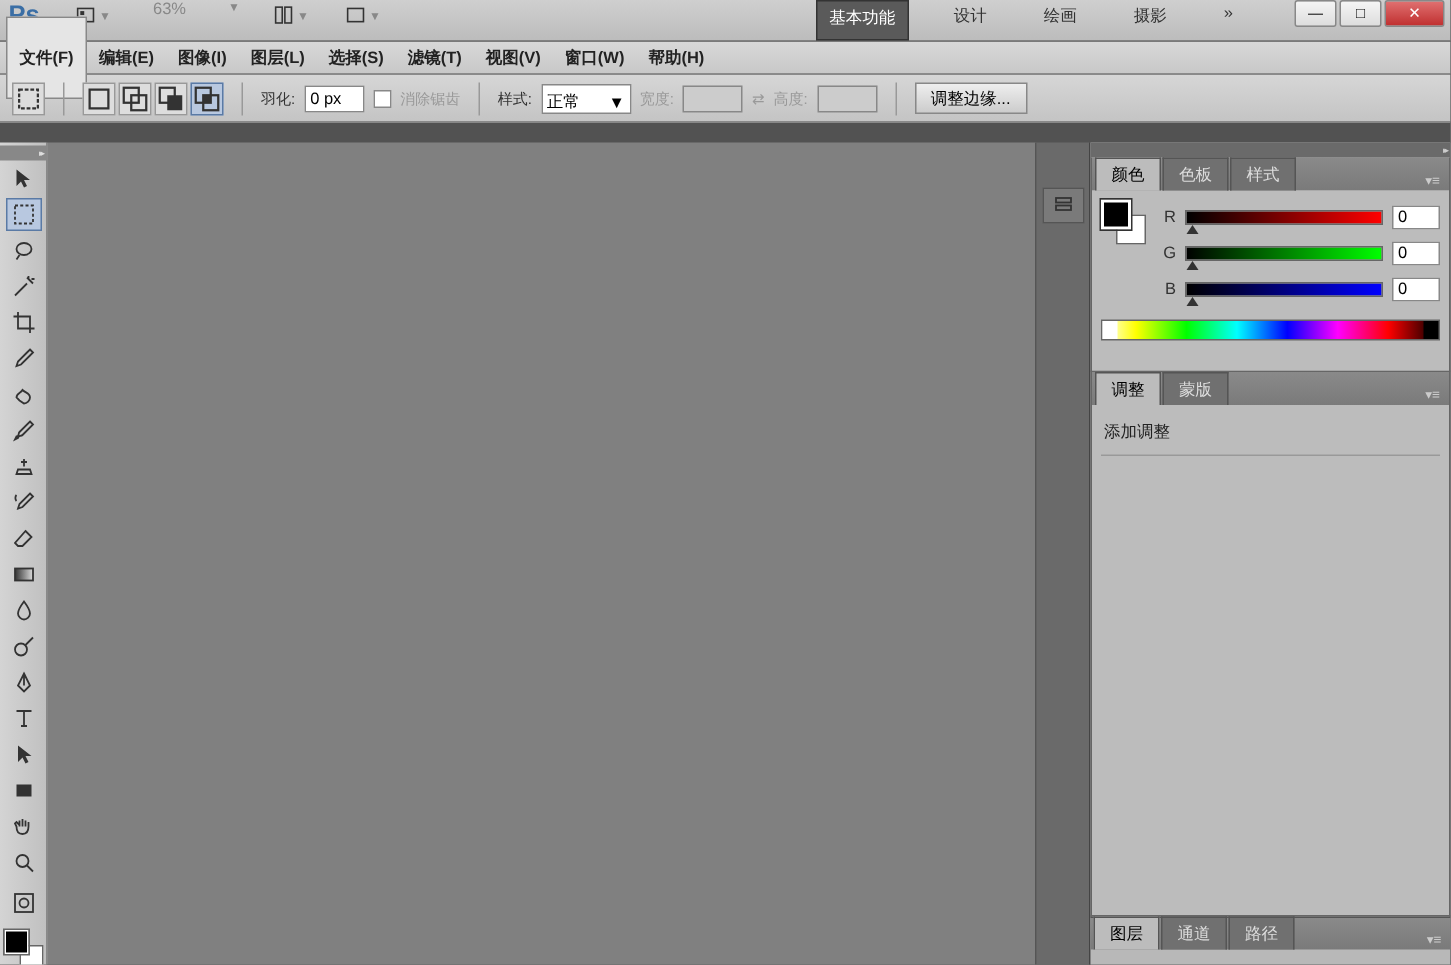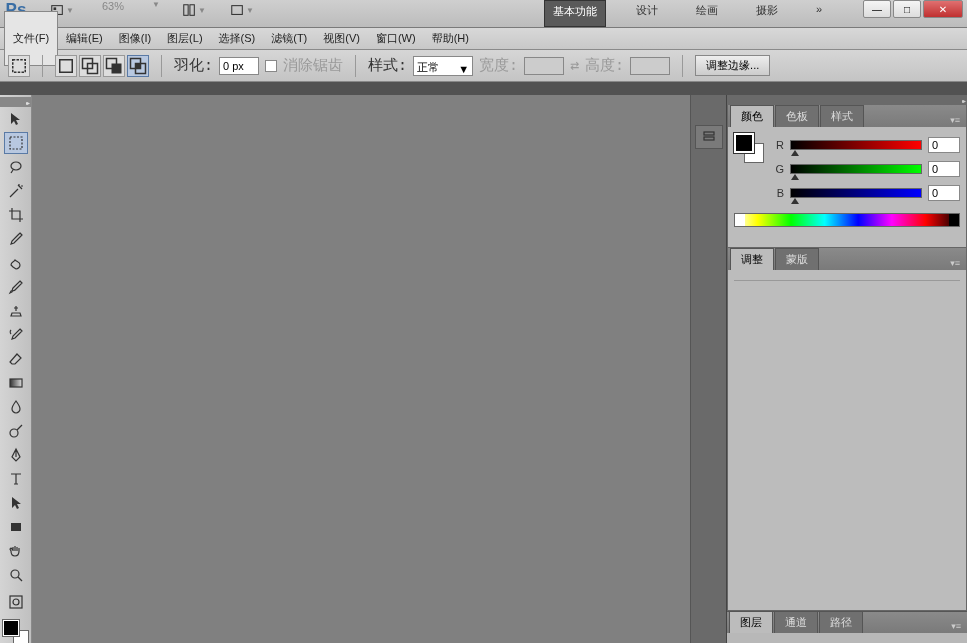--- a/index.html
+++ b/index.html
@@ -14,30 +14,30 @@
 .spacer { flex:1; }
 .ws-btn { padding:3px 8px; background:#7a7a7a; color:#fff; border:1px solid #555; margin:0 1px; font-size:11px; cursor:pointer; }
 .ws-btn.active { background:#5a5a5a; border:1px solid #333; }
 .ws-btn.light { background:transparent; color:#333; border:none; }
 .win-btns { display:flex; margin-left:10px; }
 .win-btn { width:28px; height:18px; border:1px solid #888; background:linear-gradient(#f5f5f5,#ddd); margin-left:2px; display:flex; align-items:center; justify-content:center; font-size:10px; cursor:pointer; border-radius:2px; }
 .win-btn.close { background:linear-gradient(#e07070,#c03030); color:#fff; width:40px; }
 
 
 .menubar { height:22px; background:linear-gradient(#d8d8d8,#c8c8c8); border-bottom:1px solid #8a8a8a; display:flex; align-items:center; padding:0 4px; }
-.menu-item { padding:19px 8px; cursor:pointer; color:#222; }
+.menu-item { padding:19px 8px; cursor:pointer; color:#222;font-weight:bold; }
 .menu-item.boxed { border:1px solid #888; background:#e5e5e5; }
 
 
 .optbar { height:32px; background:linear-gradient(#d6d6d6,#c4c4c4); border-bottom:1px solid #888; display:flex; align-items:center; padding:0 8px; gap:6px; }
 .opt-group { display:flex; align-items:center; gap:2px; }
 .opt-btn { width:22px; height:22px; border:1px solid #999; background:#ddd; display:flex; align-items:center; justify-content:center; cursor:pointer; }
 .opt-btn.active { background:#b8c8e0; border-color:#5a7aa5; }
 .opt-sep { width:1px; height:22px; background:#999; margin:0 6px; }
-.opt-label { color:#333; font-size:15px;font-family:Liberation Mono, monospace; }
+.opt-label { color:#333; font-size:10px; }
 .opt-input { width:40px; height:18px; border:1px solid #888; background:#fff; padding:0 3px; font-size:11px; }
 .opt-select { width:60px; height:20px; border:1px solid #888; background:#fff; padding:0 3px; font-size:11px; display:flex; align-items:flex-end; justify-content:space-between; }
 .opt-checkbox { width:12px; height:12px; border:1px solid #888; background:#fff; }
 .opt-disabled { color:#999; }
 .opt-button { padding:2px 10px; border:1px solid #888; background:linear-gradient(#eee,#ccc); cursor:pointer; }
 
 
 .main { display:flex; height:561px;margin-top:13px; }
 .toolbar-col { width:32px; background:linear-gradient(90deg,#d4d4d4,#c0c0c0); border-right:1px solid #8a8a8a; display:flex; flex-direction:column; align-items:center; padding-top:2px; }
 .tb-handle { width:100%; height:10px; background:#888; display:flex; align-items:center; justify-content:flex-end; padding-right:3px; }
@@ -375,20 +375,21 @@
       </div>
     </div>
 
     <div class="panel">
       <div class="panel-tabs">
         <div class="ptab active">调整</div>
         <div class="ptab">蒙版</div>
         <div class="ptab-menu">▾≡</div>
       </div>
       <div class="panel-body adj-body">
+        <div class="adj-title">添加调整</div>
         <div class="adj-sep"></div>
       </div>
     </div>
 
     <div class="bottom-tabs">
       <div class="ptab active">图层</div>
       <div class="ptab">通道</div>
       <div class="ptab">路径</div>
       <div class="ptab-menu">▾≡</div>
     </div>

